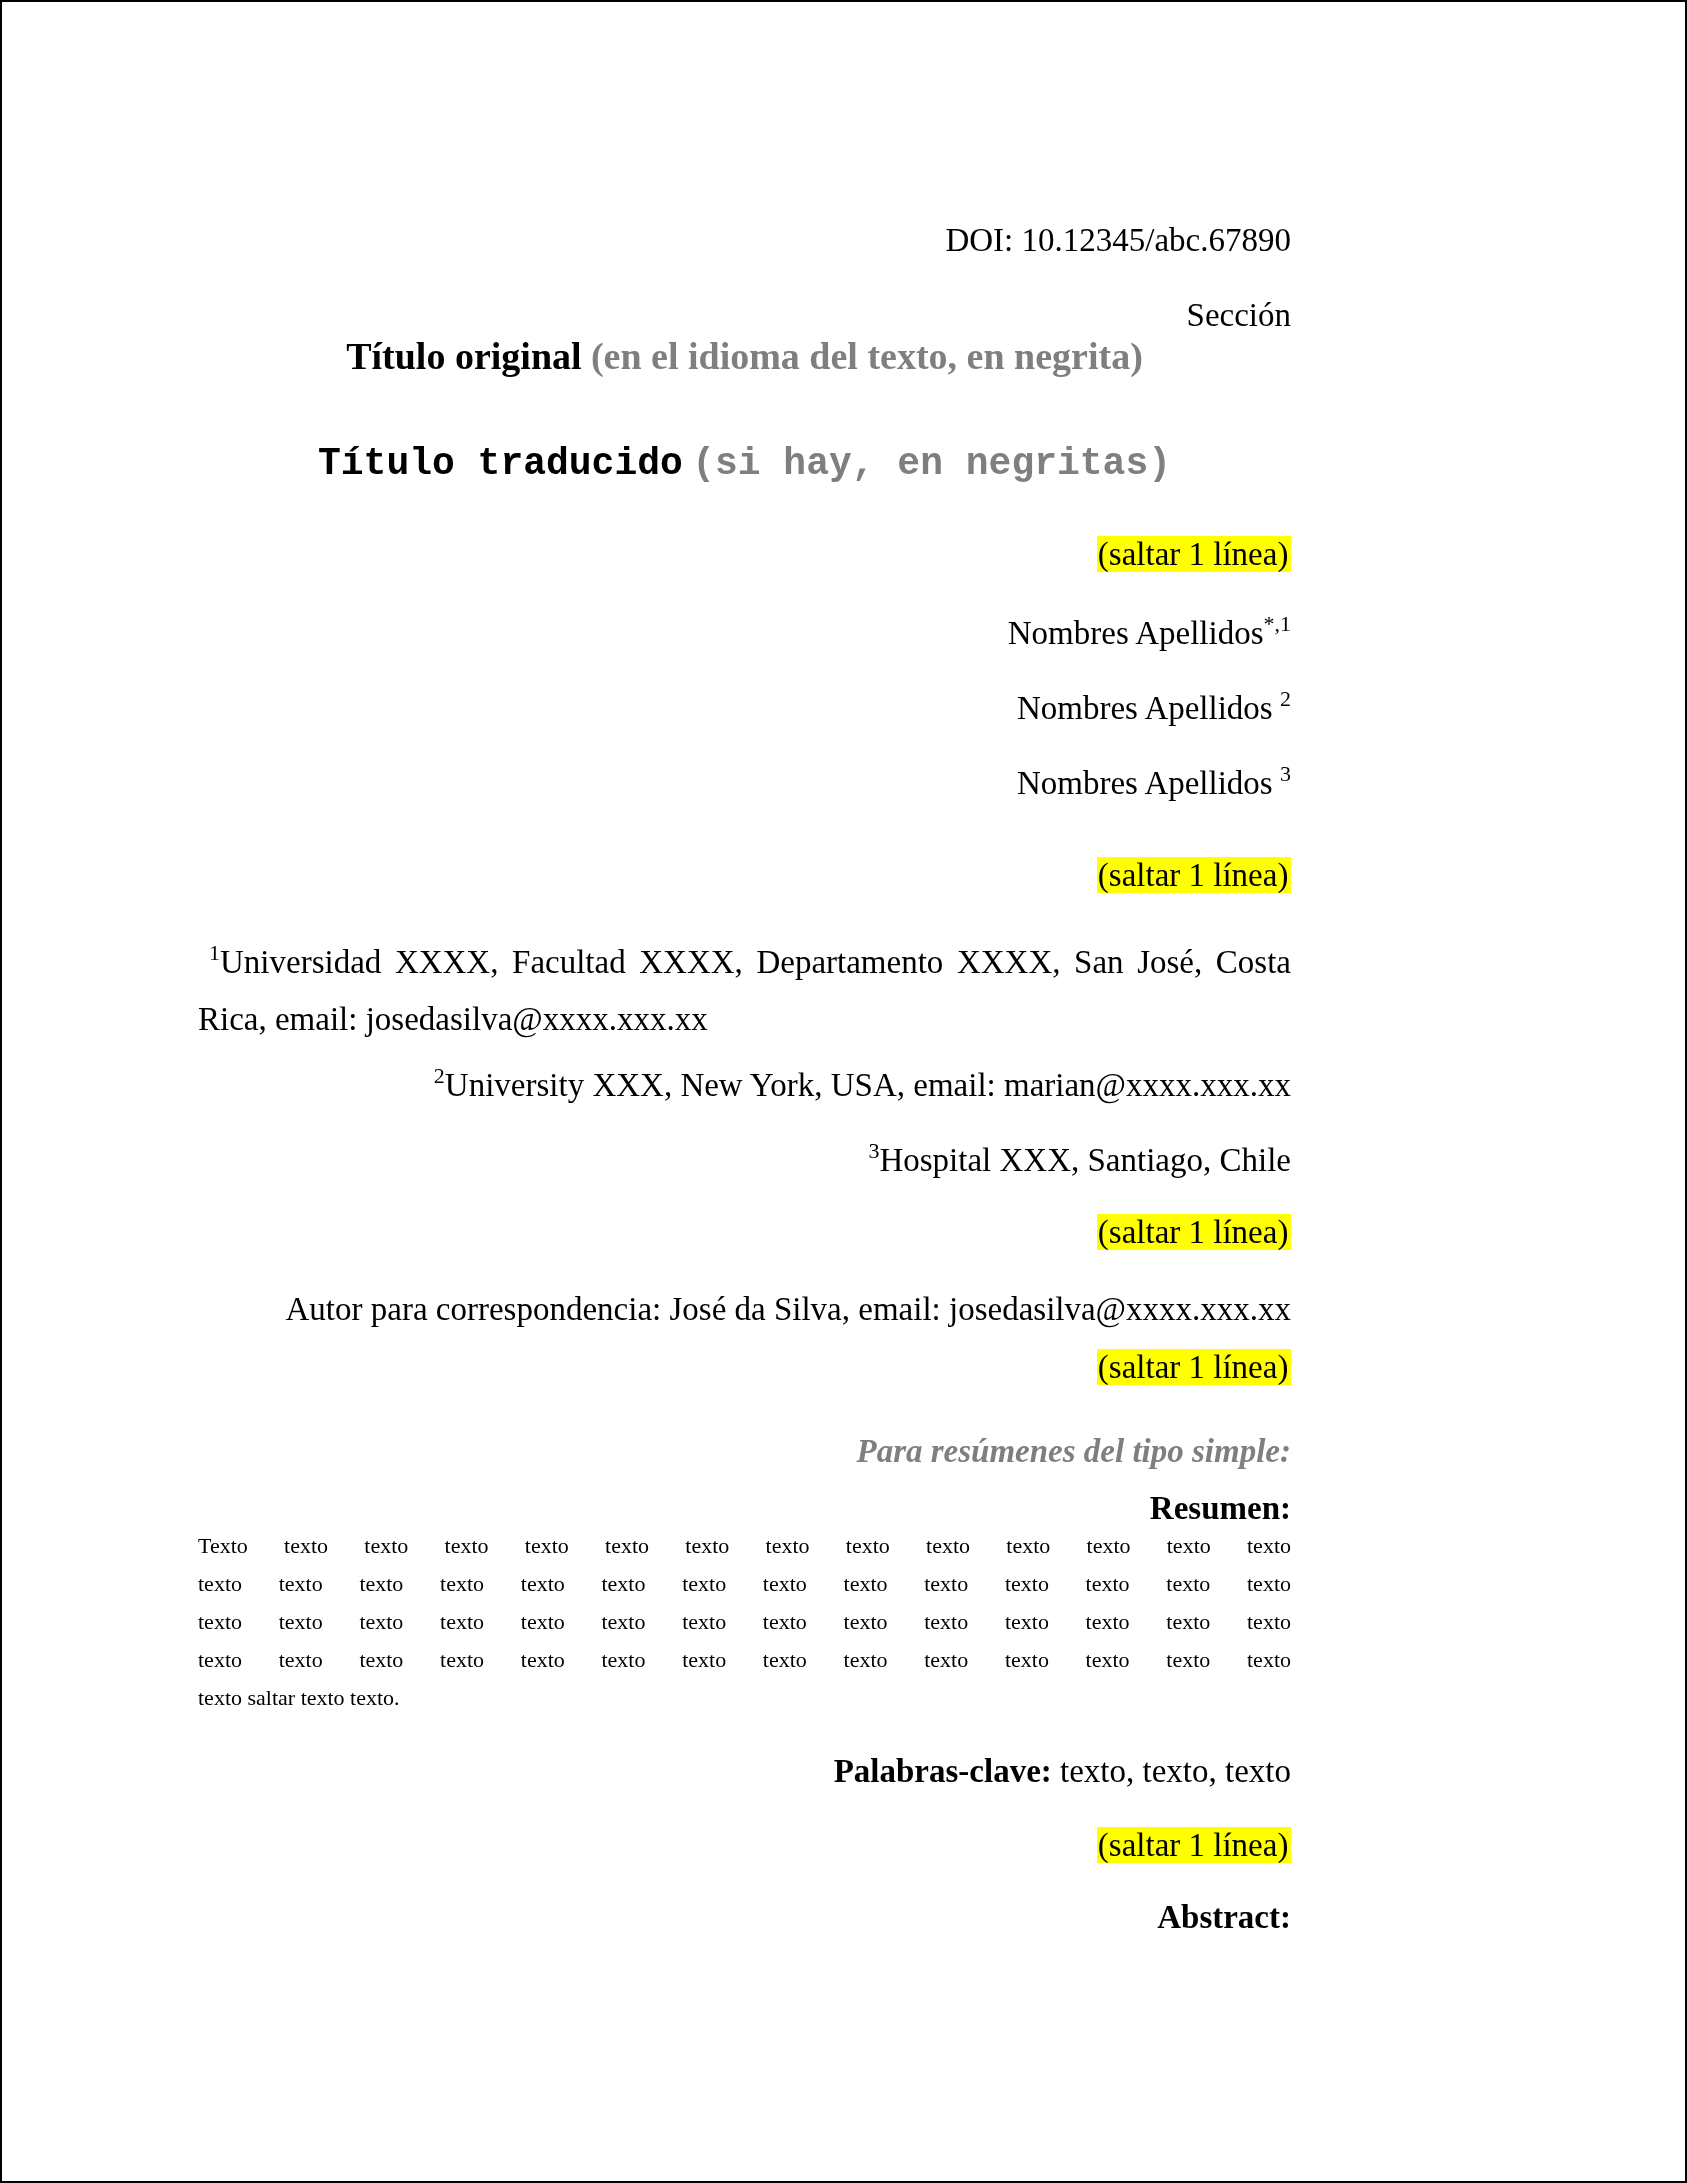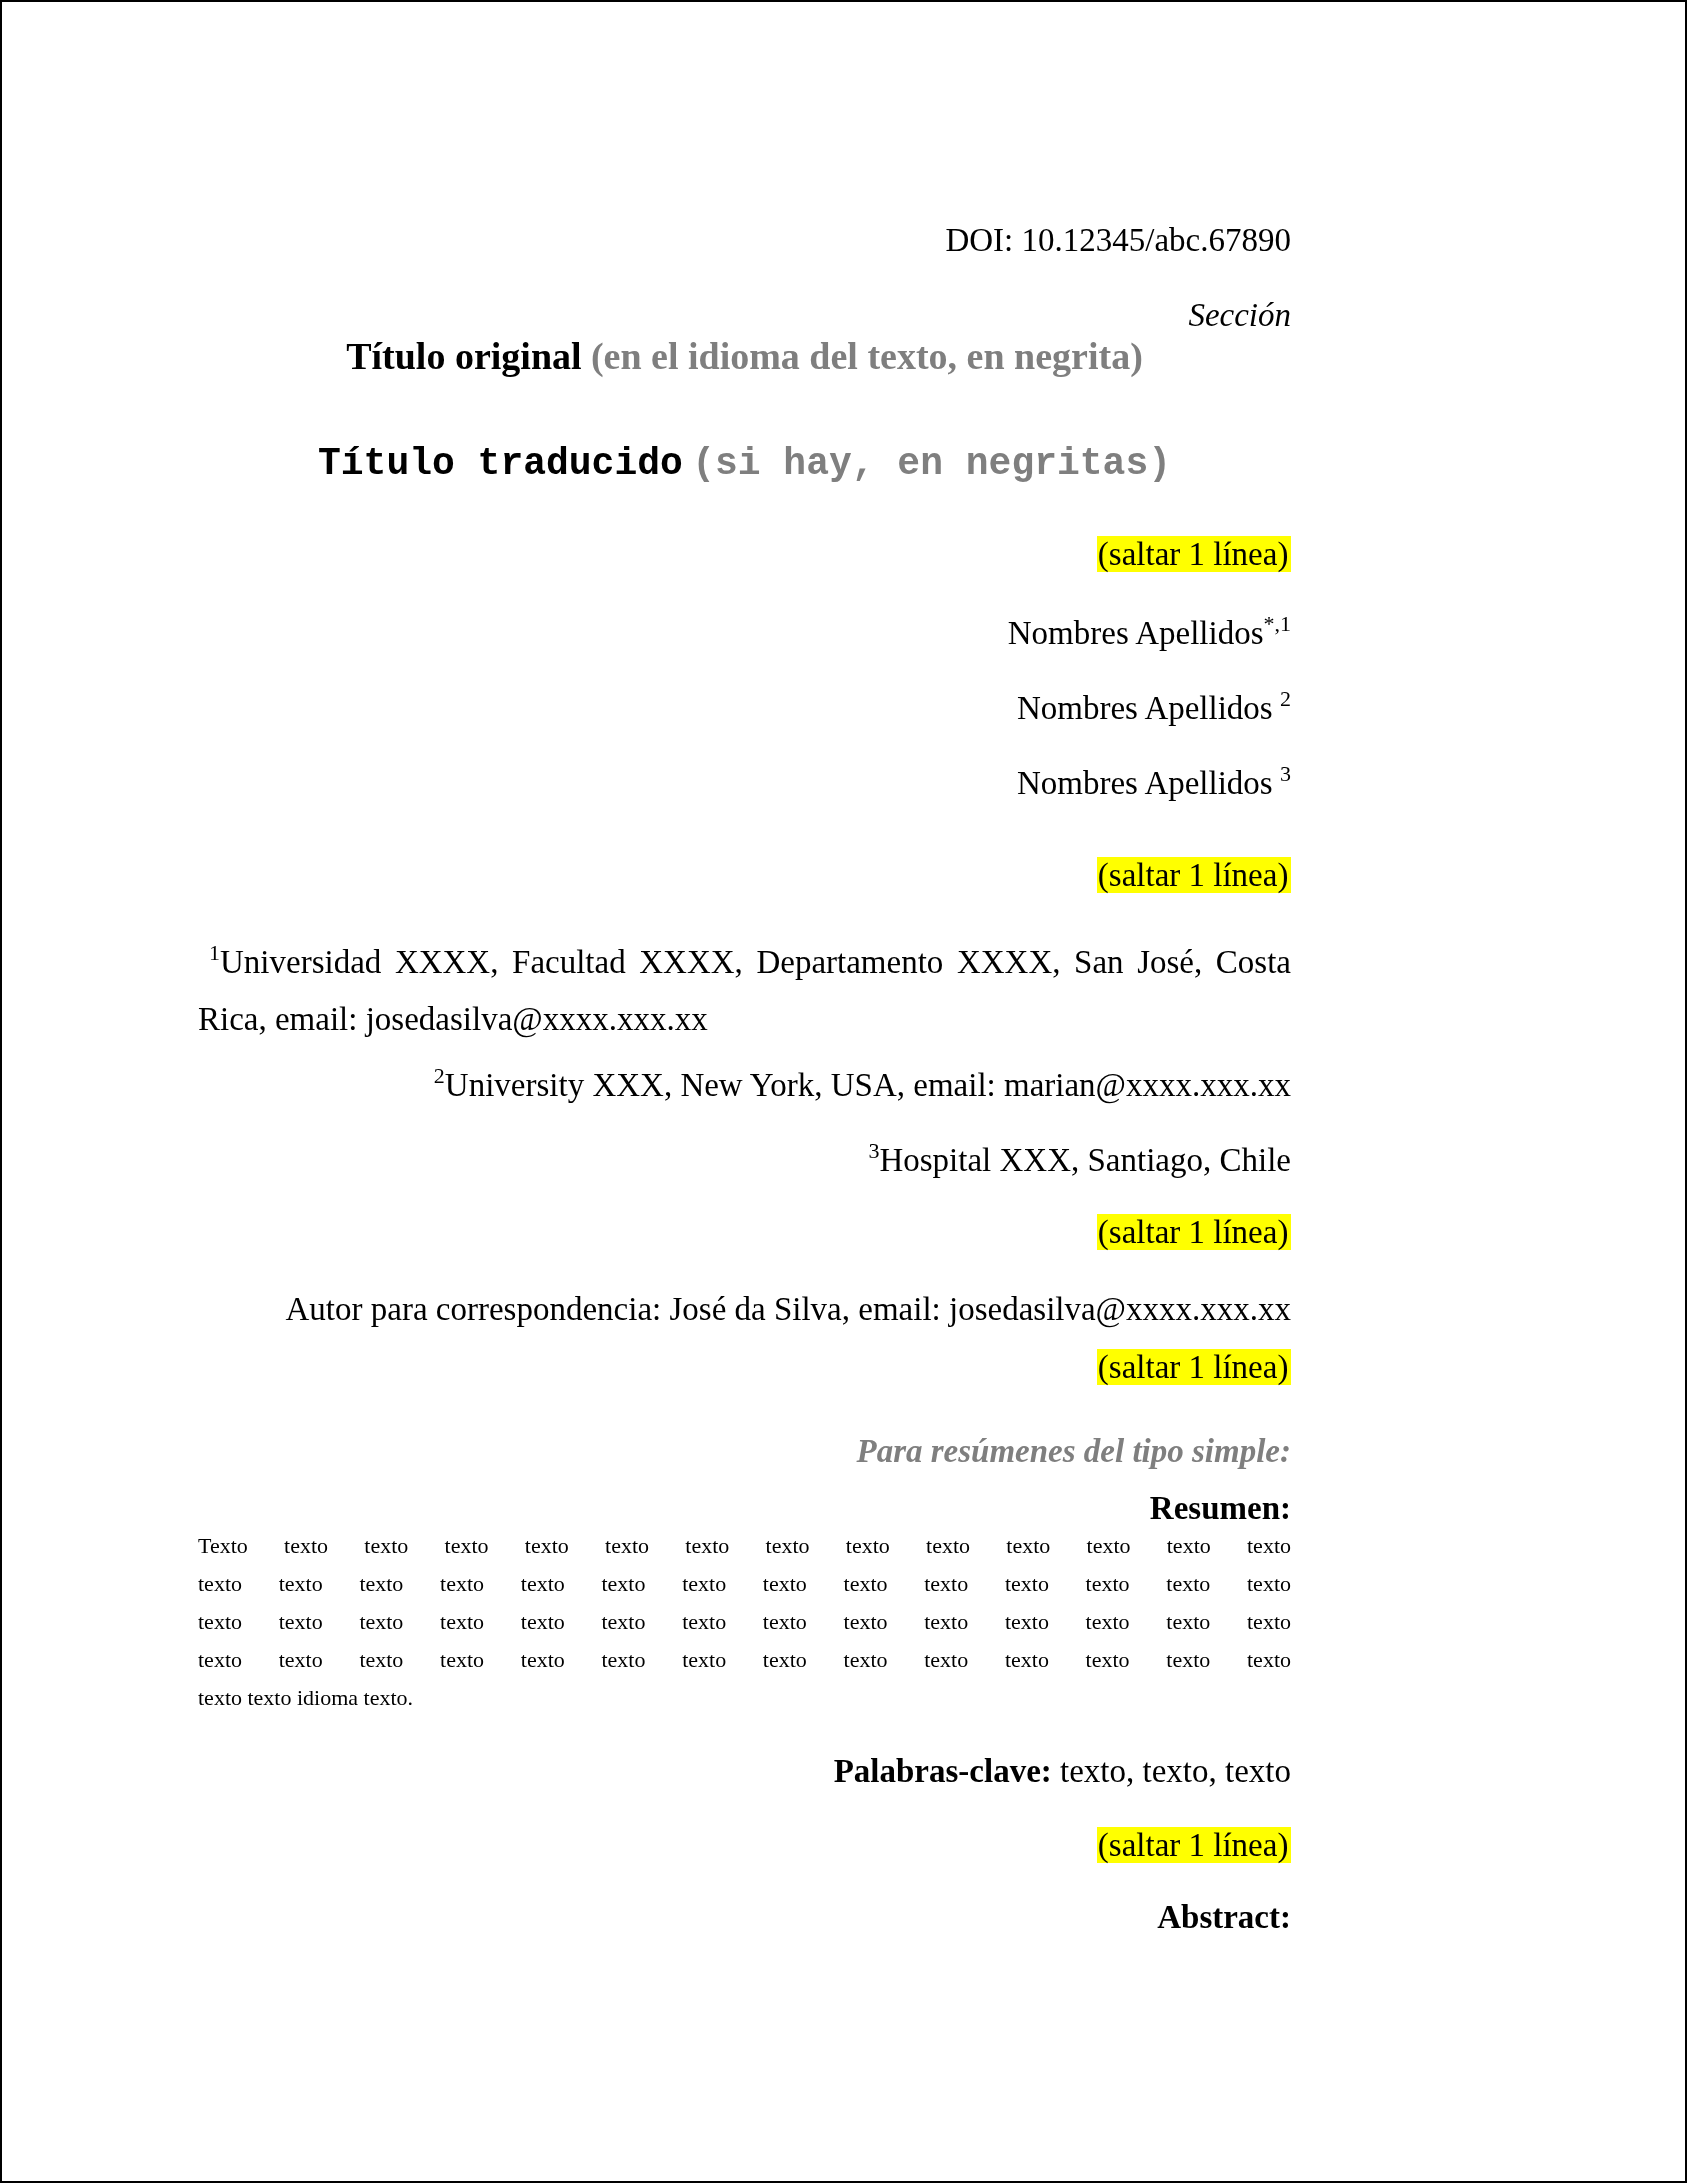--- a/index.html
+++ b/index.html
@@ -47,21 +47,21 @@
   }
   sup.sup.sgap { margin-left: 7.3px; }
 
   .affil { font-size: 33px; line-height: 57px; }
   .jline { text-align: justify; text-align-last: justify; margin-left: 11px; }
 
   .resumen-body { font-size: 22px; line-height: 38px; }
   .resumen-body .jfull { text-align: justify; text-align-last: justify; }
 
   
-  .m-seccion  { margin-top: 37px; font-style: italic; }
+  .m-seccion  { margin-top: 37px; }
   .m-title1   { }
   .m-title2   { margin-top: 64px; font-family: Liberation Mono, monospace; }
   .m-skip1    { margin-top: 49px; }
   .m-author1  { margin-top: 41px; }
   .m-author   { margin-top: 37px; }
   .m-skip2    { margin-top: 54px; }
   .m-affil1   { margin-top: 40px; }
   .m-affil2   { margin-top: 18px; }
   .m-affil3   { margin-top: 37px; }
   .m-skip3    { margin-top: 34px; }
@@ -136,21 +136,21 @@
 
     <div class="line m-note gray-note">Para resúmenes del tipo simple:</div>
 
     <div class="line bold m-resumen">Resumen:</div>
 
     <div class="resumen-body">
       <div class="jfull">Texto texto texto texto texto texto texto texto texto texto texto texto texto texto</div>
       <div class="jfull">texto texto texto texto texto texto texto texto texto texto texto texto texto texto</div>
       <div class="jfull">texto texto texto texto texto texto texto texto texto texto texto texto texto texto</div>
       <div class="jfull">texto texto texto texto texto texto texto texto texto texto texto texto texto texto</div>
-      <div>texto texto idioma texto.</div>
+      <div>texto saltar texto texto.</div>
     </div>
 
     <div class="line m-keywords">
       <span class="bold">Palabras-clave:</span><span> texto, texto, texto</span>
     </div>
 
     <div class="line m-skip5">
       <span class="hl">(saltar 1 línea)</span>
     </div>
 

